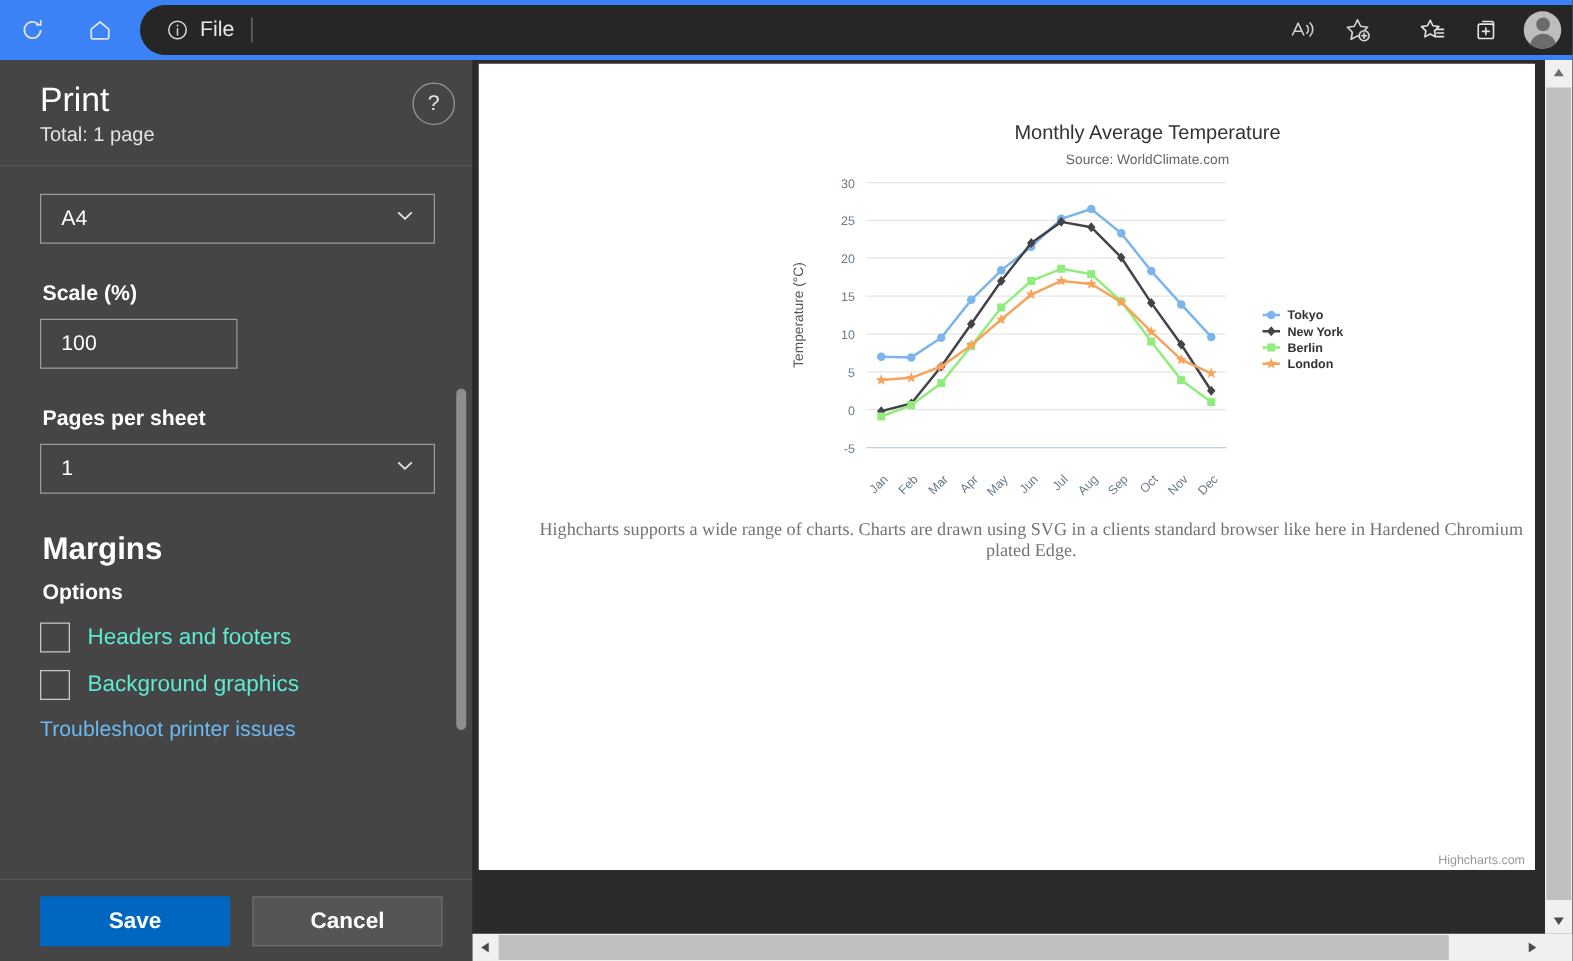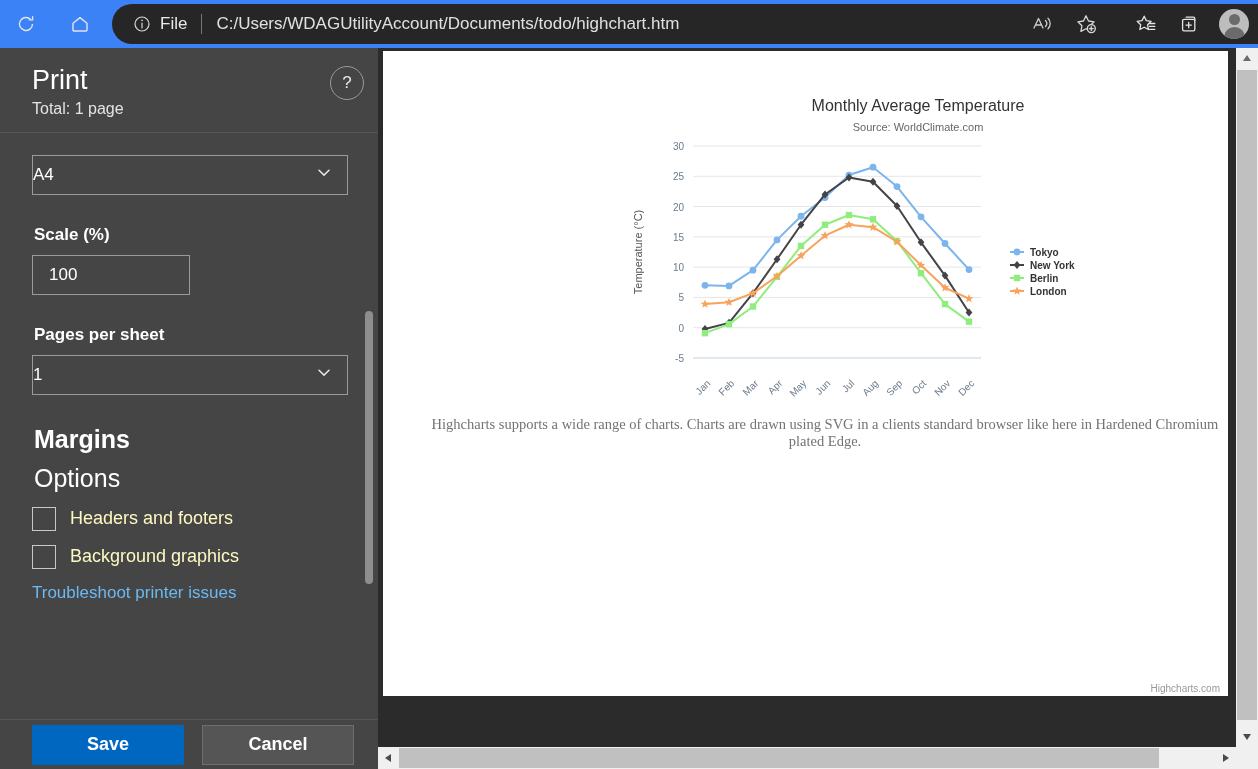--- a/index.html
+++ b/index.html
@@ -122,72 +122,73 @@
   .pp-field-label {
     color: #fff; font-size: 17px; font-weight: bold;
     margin: 0 0 10px 2px;
   }
   .pp-select {
     position: relative;
     width: 316px; height: 40px;
     background: #454545;
     border: 1px solid #9a9a9a;
     display: flex; align-items: center;
+    padding-left: 16px;
     color: #fff; font-size: 17px;
     margin-bottom: 30px;
   }
   .pp-select .chev {
     position: absolute; right: 14px; top: 50%;
     transform: translateY(-50%);
   }
   .pp-input {
     width: 158px; height: 40px;
     background: #454545;
     border: 1px solid #9a9a9a;
     display: flex; align-items: center;
     padding-left: 16px;
     color: #fff; font-size: 17px;
     margin-bottom: 30px;
   }
   .pp-section-title {
-    color: #fff; font-size: 25px; font-weight: normal;
+    color: #fff; font-size: 17px; font-weight: bold;
     margin: 0 0 14px 2px;
   }
   .pp-check-row {
     display: flex; align-items: center;
     margin-bottom: 14px;
   }
   .checkbox {
     width: 24px; height: 24px;
     border: 1px solid #c8c8c8;
     background: #454545;
     margin-right: 14px;
     flex: 0 0 auto;
   }
-  .pp-check-label { color: #fef9c3; font-size: 18px; text-align: center; }
+  .pp-check-label { color: #5eead4; font-size: 18px; text-align: center; }
   .pp-link {
     color: #6cb8f0; font-size: 17px;
     margin-top: 14px; display: block;
     text-decoration: none;
   }
 
   .pp-scrollbar {
     position: absolute; right: 5px; top: 0;
     width: 8px; height: 600px;
   }
   .pp-scroll-thumb {
     position: absolute; left: 0;
     width: 8px; border-radius: 4px;
     background: #8e8e8e;
     top: 178px; height: 273px;
   }
 
   .pp-footer {
     flex: 0 0 auto;
-    height: 50px;
+    height: 66px;
     border-top: 1px solid #555;
     display: flex; align-items: center;
     padding-left: 32px; gap: 18px;
   }
   .btn-save {
     width: 152px; height: 40px;
     background: #0067c0; color: #fff;
     font-size: 18px; font-weight: bold;
     display: flex; align-items: center; justify-content: center;
     border: none;
@@ -300,21 +301,20 @@
     <div class="addressbar">
       <span class="addr-info">
         <svg width="18" height="18" viewBox="0 0 18 18" fill="none" stroke="#d8d8d8" stroke-width="1.2">
           <circle cx="9" cy="9" r="7"></circle>
           <path d="M9 8v5" stroke-linecap="round"></path>
           <circle cx="9" cy="5.4" r="0.8" fill="#d8d8d8" stroke="none"></circle>
         </svg>
       </span>
       <span class="addr-file">File</span>
       <span class="addr-sep"></span>
-      <span class="addr-url">C:/Users/WDAGUtilityAccount/Documents/todo/highchart.htm</span>
     </div>
 
     <div class="tb-right">
       <div class="tb-icon-btn">
         <svg width="22" height="22" viewBox="0 0 22 22" fill="none" stroke="#cfcfcf" stroke-width="1.3">
           <path d="M3 15 7.5 5.5 12 15M4.8 12h5.4" stroke-linecap="round" stroke-linejoin="round"></path>
           <path d="M14.5 7.5a4.5 4.5 0 0 1 0 6M17 5.2a7.5 7.5 0 0 1 0 10.6" stroke-linecap="round"></path>
         </svg>
       </div>
       <div class="tb-icon-btn">

